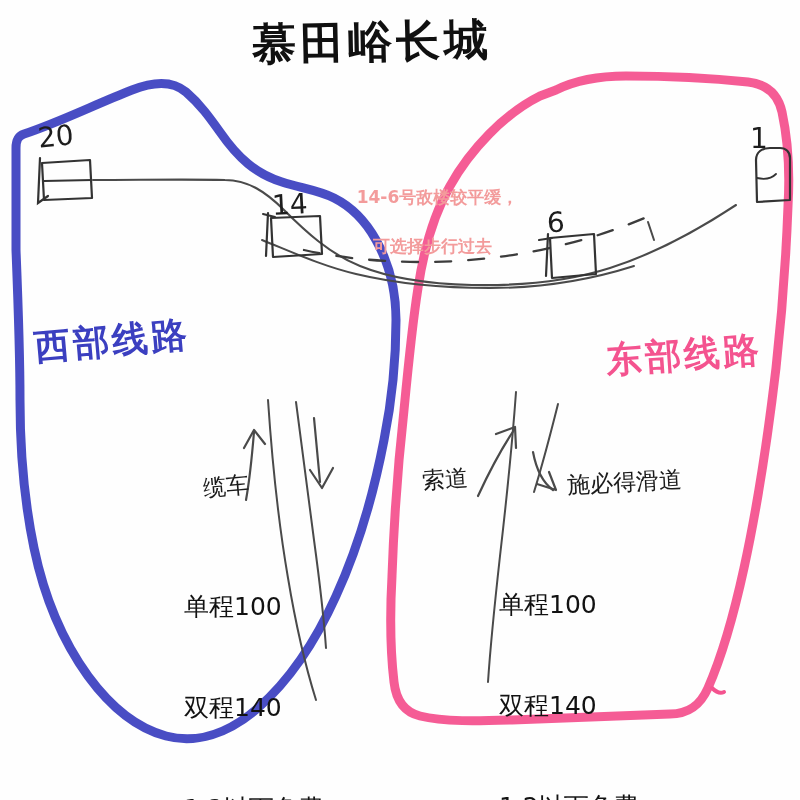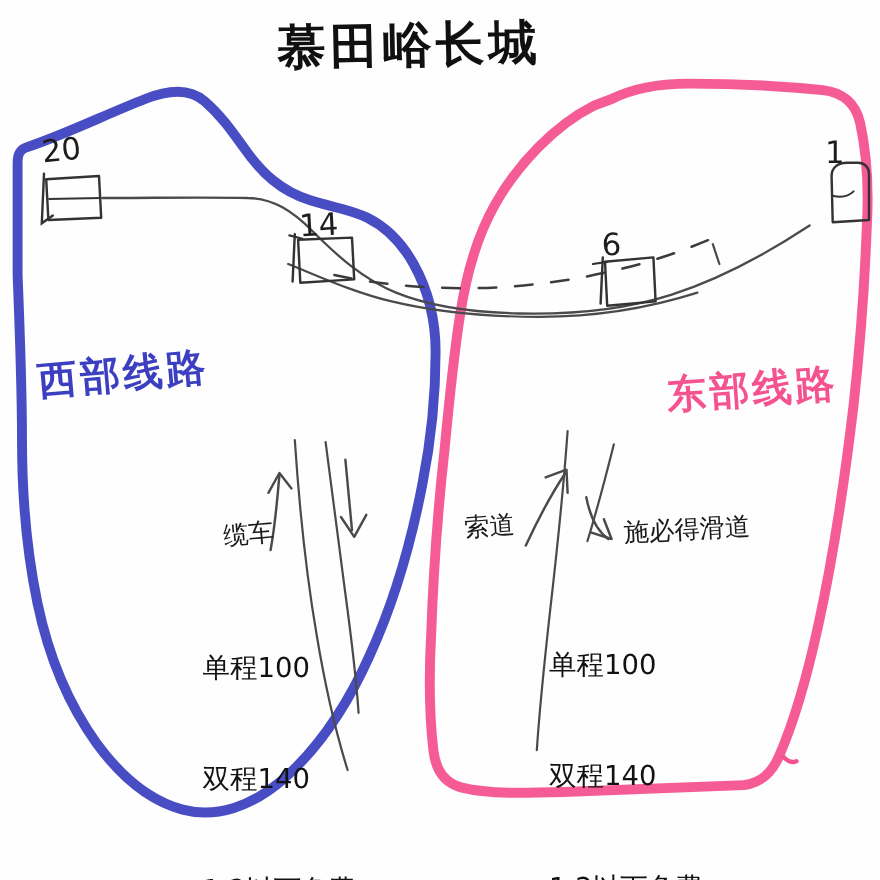--- a/index.html
+++ b/index.html
@@ -236,20 +236,24 @@
     </g>
 
   </svg>
 
   <div class="txt" id="title">慕田峪长城</div>
 
   <div class="txt" id="west-route-label">西部线路</div>
 
   <div class="txt" id="east-route-label">东部线路</div>
 
+  <div class="txt" id="walk-note">
+    <span>14-6号敌楼较平缓，</span>
+    <span class="ln2">可选择步行过去</span>
+  </div>
 
   <div class="txt tower-num" id="tower-20-num">20</div>
 
   <div class="txt tower-num" id="tower-14-num">14</div>
 
   <div class="txt tower-num" id="tower-6-num">6</div>
 
   <div class="txt tower-num" id="tower-1-num">1</div>
 
   <div class="txt transport-label" id="cablecar-label">缆车</div>

